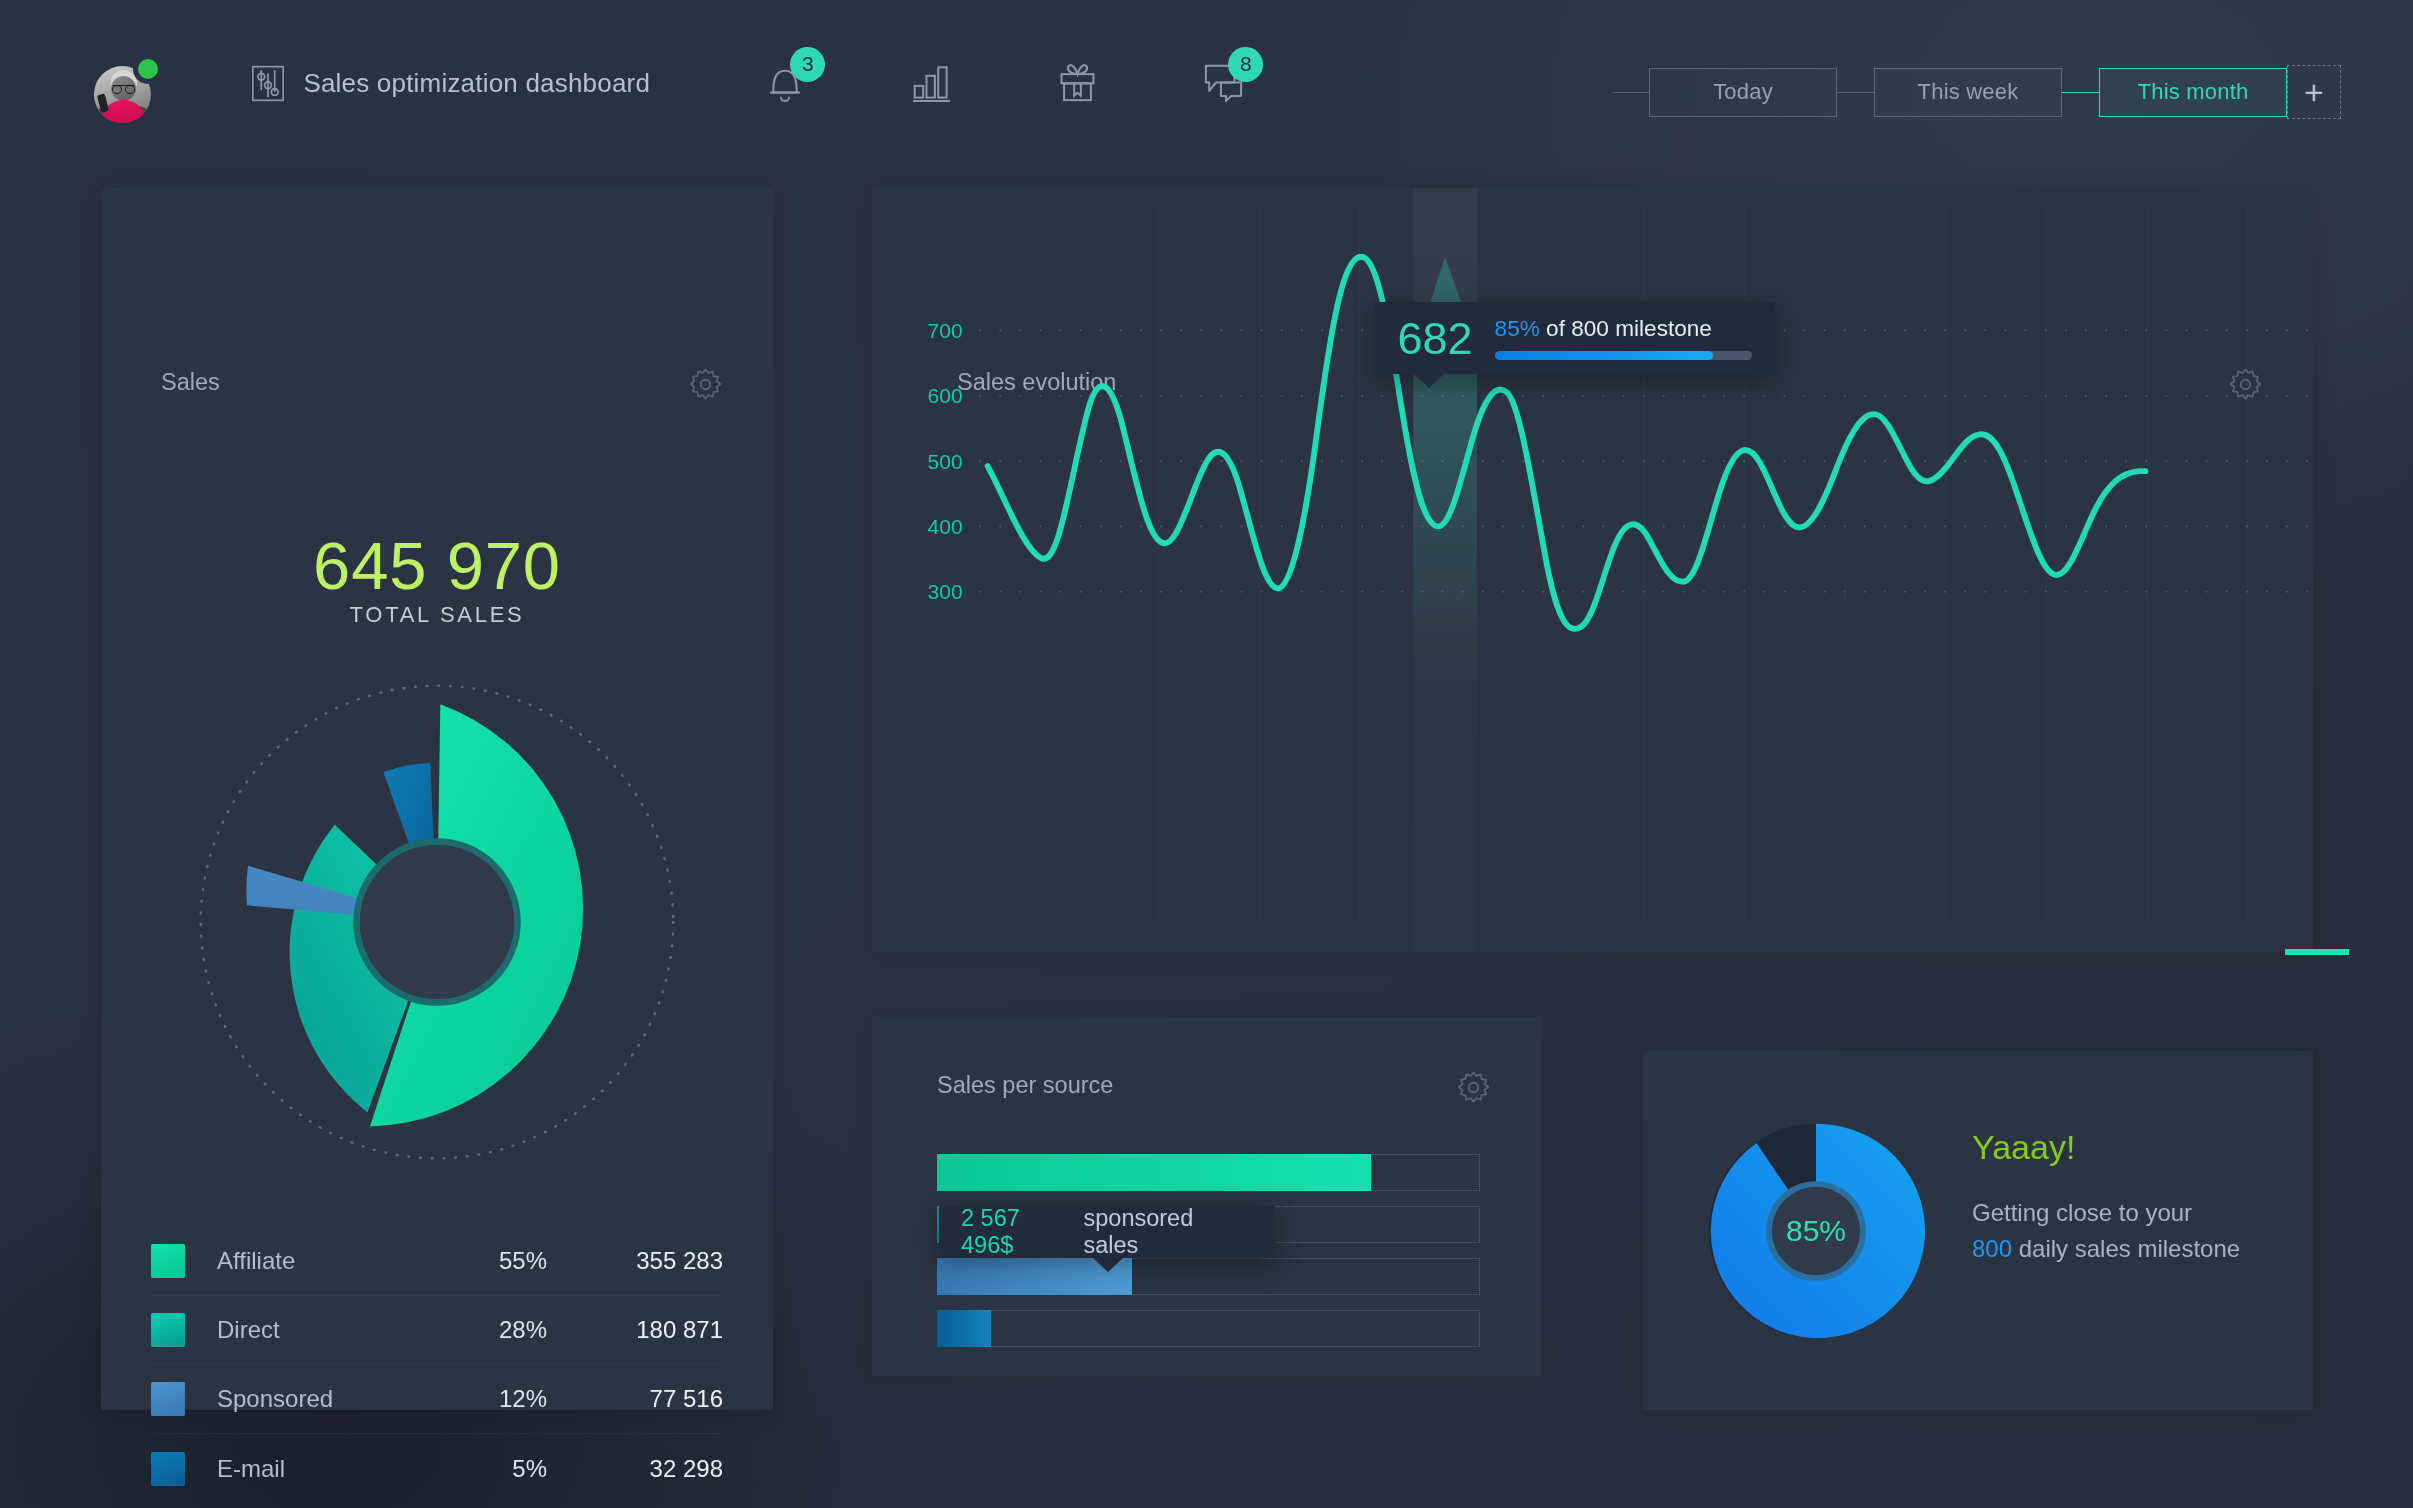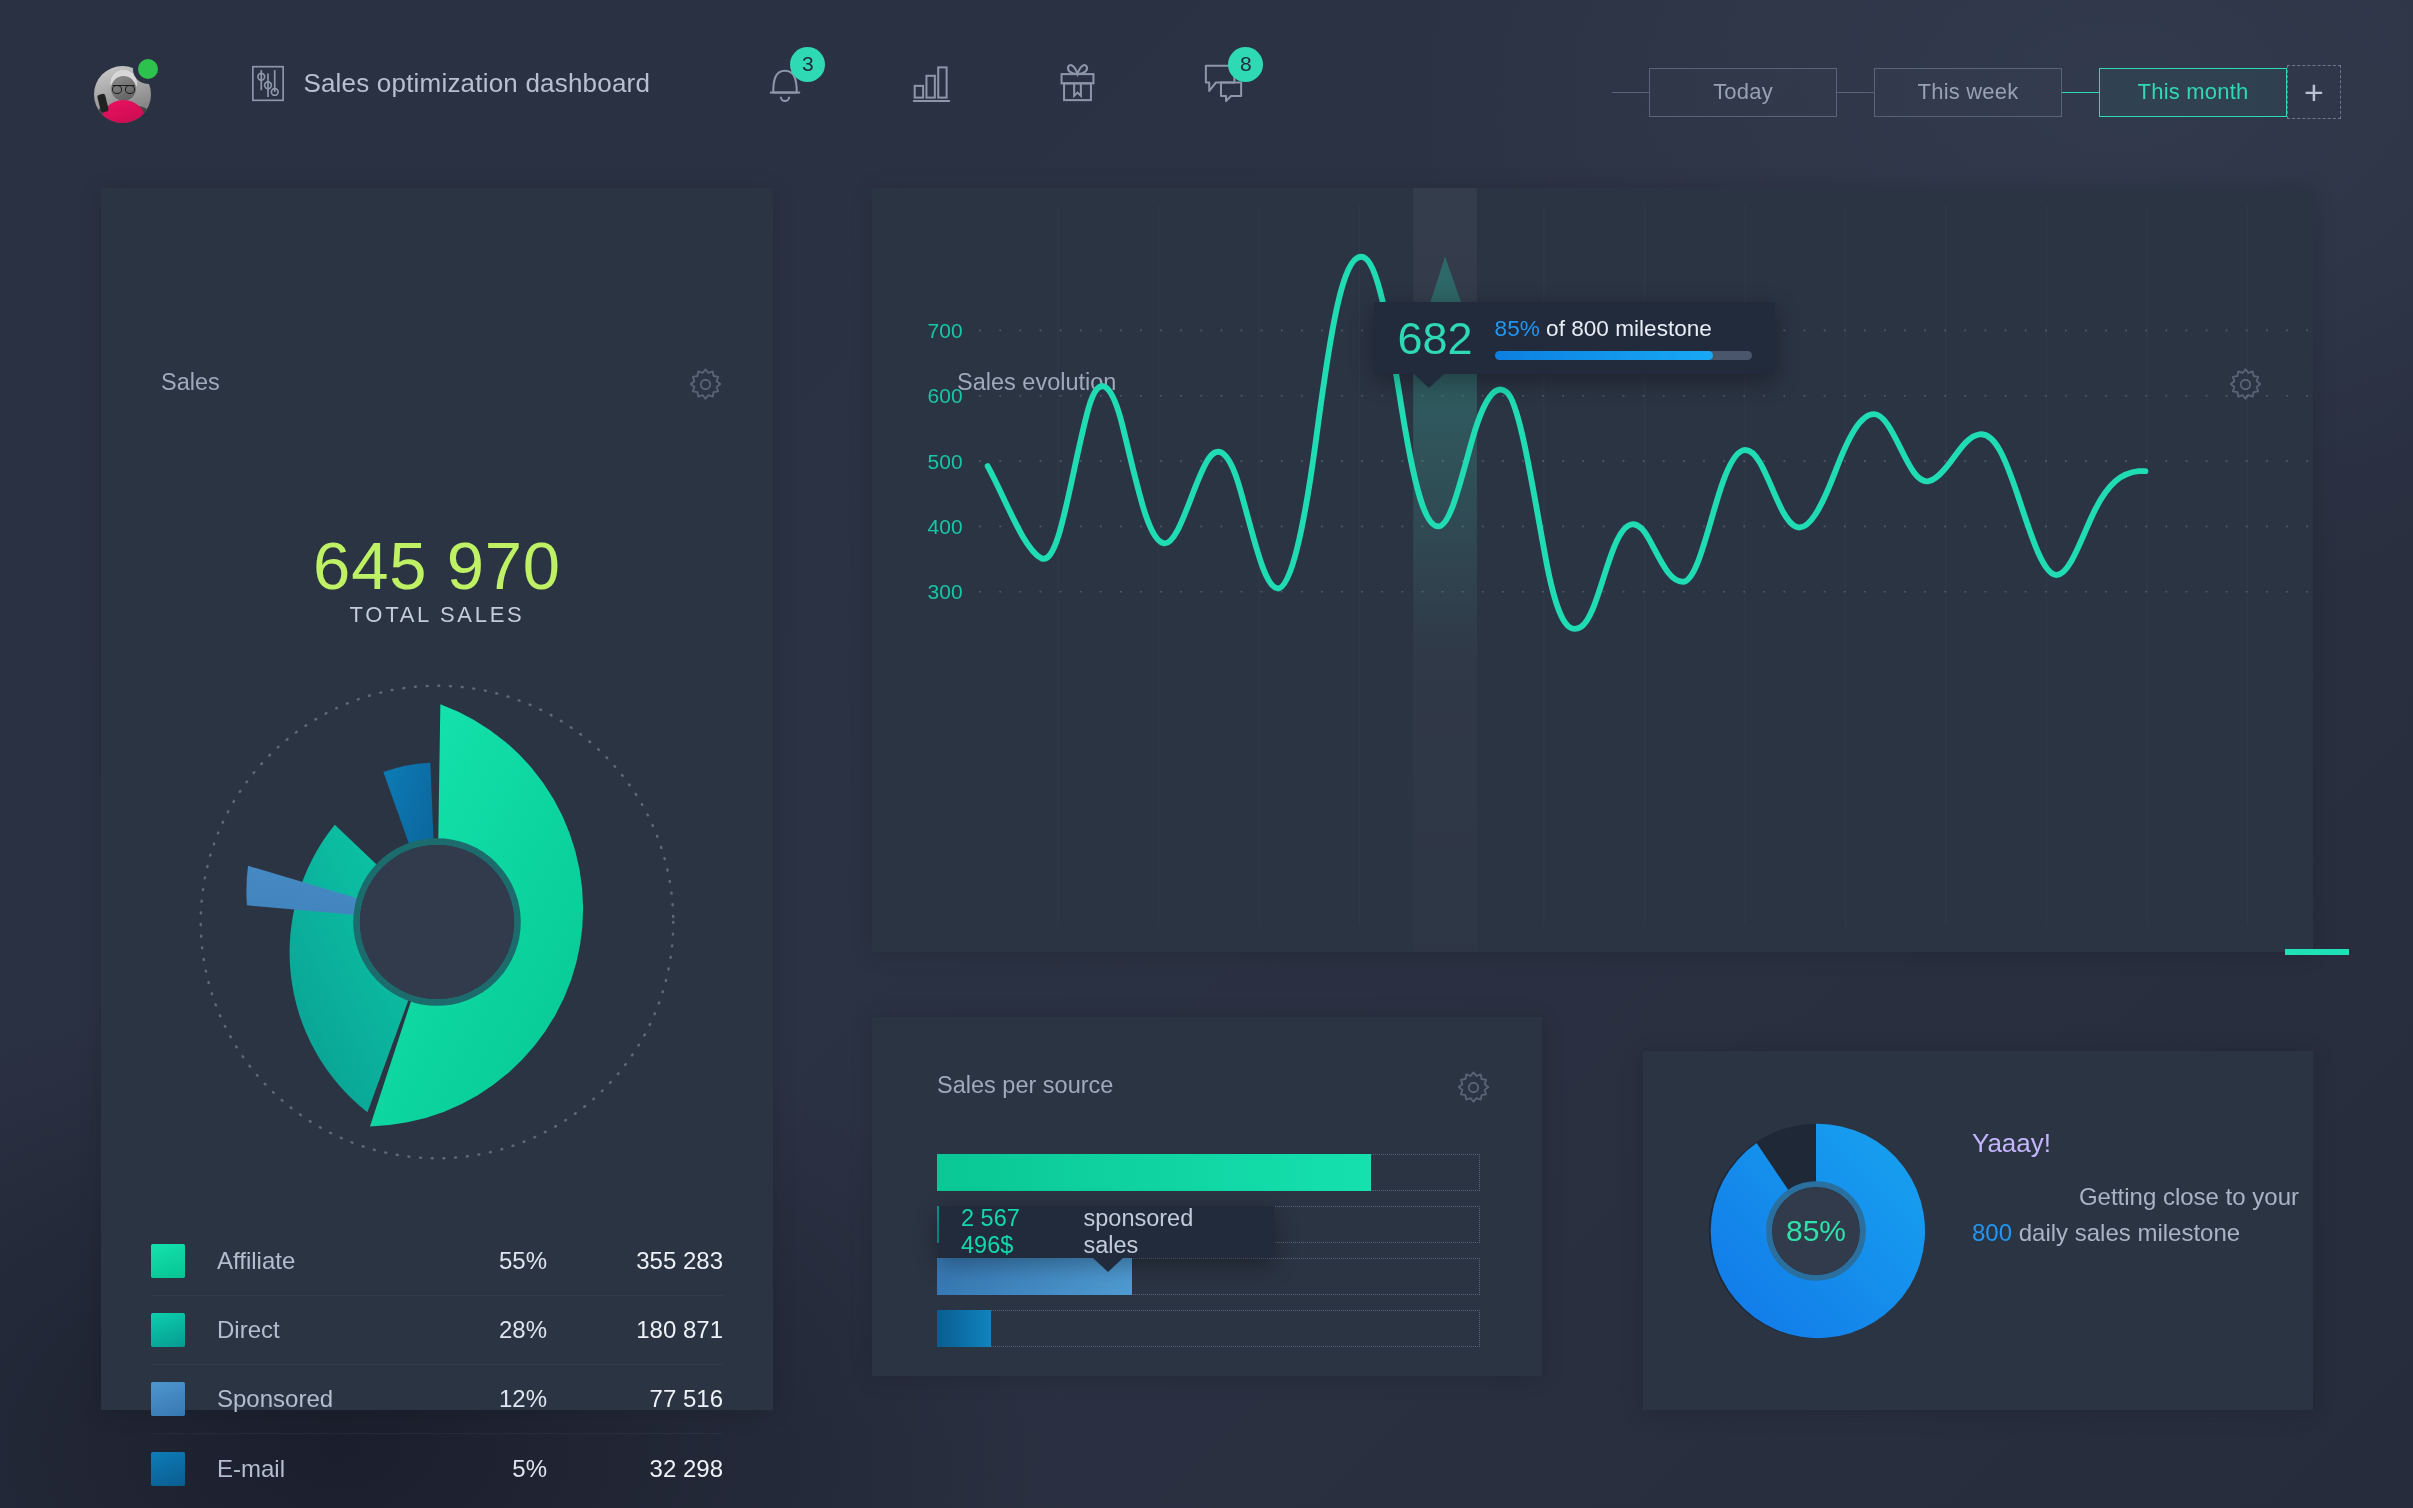--- a/index.html
+++ b/index.html
@@ -139,22 +139,22 @@
 
   
   #ms-card { left:1643px; top:1051px; width:670px; height:359px; }
   .ms-donut { position:absolute; left:60px; top:67px; width:226px; height:226px; }
   .ms-center-txt {
     position:absolute; left:0; top:0; width:226px; height:226px;
     display:flex; align-items:center; justify-content:center;
     color:#2fe0a8; font-size:30px;
   }
   .ms-text { position:absolute; left:329px; top:77px; width:327px; }
-  .ms-yay { color:#c4b5fd; font-size:26px; margin-bottom:20px; }
-  .ms-l1 { color:#a9b3c4; font-size:24px; line-height:1.5;text-align:right; }
+  .ms-yay { color:#84cc16; font-size:34px; margin-bottom:28px; }
+  .ms-l1 { color:#a9b3c4; font-size:24px; line-height:1.5; }
   .ms-l2 { color:#a9b3c4; font-size:24px; line-height:1.5; }
   .ms-800 { color:#2196f3; }
 </style>
 </head>
 <body>
 
 <div class="header">
 
   <div class="avatar-wrap">
     <div class="avatar">

